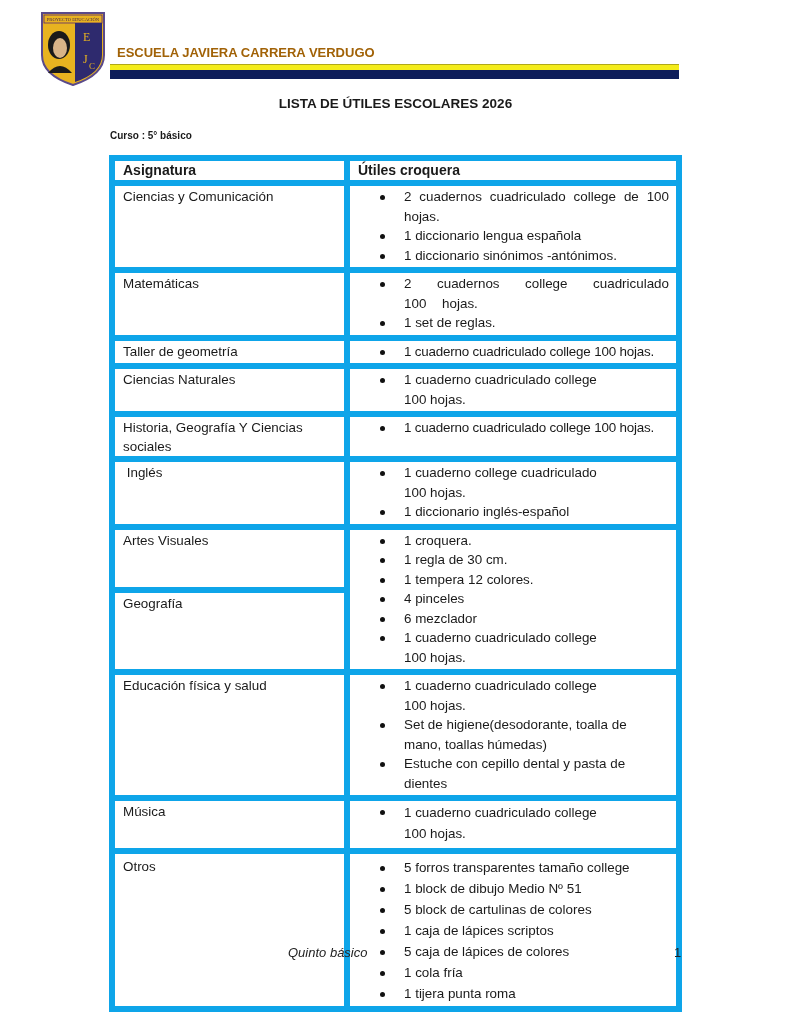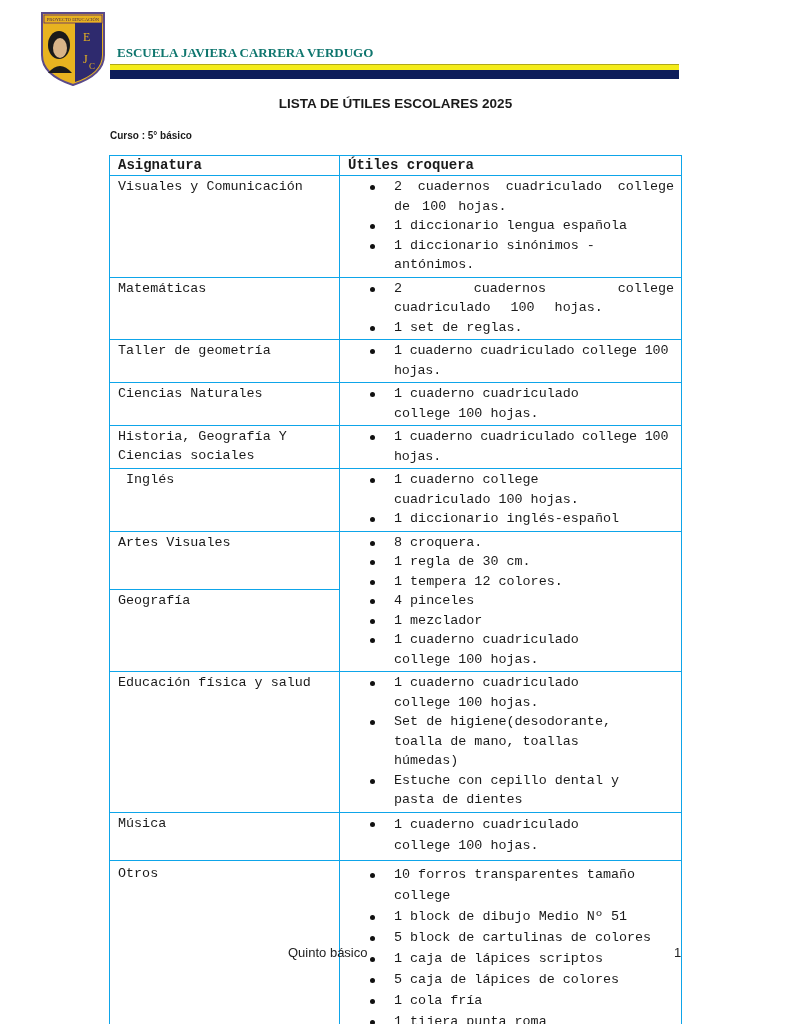--- a/index.html
+++ b/index.html
@@ -1,38 +1,38 @@
 <!DOCTYPE html>
 <html><head>
 <meta charset="utf-8">
 <style>
   html, body { margin: 0; padding: 0; background: #ffffff; }
   body { width: 791px; height: 1024px; position: relative; overflow: hidden;
          font-family: "Liberation Sans", "DejaVu Sans", sans-serif; color: #1a1a1a; }
   .logo { position: absolute; left: 40px; top: 11px; width: 66px; height: 76px; }
   .school-name { position: absolute; left: 117px; top: 45px; font-size: 13px; font-weight: bold;
-                 color: #0f766e; letter-spacing: 0px; font-family: Liberation Serif, serif; }
+                 color: #a16207; letter-spacing: 0px; }
   .band-yellow { position: absolute; left: 110px; top: 64px; width: 569px; height: 6px;
                  background: #f4ec1a; border-top: 1px solid #b0a818; }
   .band-navy { position: absolute; left: 110px; top: 70px; width: 569px; height: 9px; background: #0d1d5a; }
   .doc-title { position: absolute; left: 0; width: 791px; top: 96px; text-align: center;
                font-size: 13.5px; font-weight: bold; padding-left: 0; }
   .doc-title span { position: relative; left: 0px; }
   .course { position: absolute; left: 110px; top: 130px; font-size: 10px; font-weight: bold; }
   table.supplies { position: absolute; left: 109px; top: 155px; width: 573px; border-collapse: collapse;
                    font-size: 13.4px; }
-  table.supplies td, table.supplies th { border: 1px solid #0ea5e9; vertical-align: top; padding: 0; font-family: Liberation Mono, monospace; }
+  table.supplies td, table.supplies th { border: 6px solid #0ea5e9; vertical-align: top; padding: 0; }
   table.supplies th { text-align: left; font-weight: bold; font-size: 14px; height: 19px; line-height: 19px; padding-left: 8px; }
   td.subject { width: 213px; padding: 1px 8px 0 8px !important; line-height: 19px; }
   td.items { padding: 1px 7px 2px 0 !important; }
   ul { margin: 0; padding: 0; list-style: none; }
   li { position: relative; padding-left: 54px; line-height: 19.5px; }
   li .bullet { position: absolute; left: 30px; top: 8px; width: 5px; height: 5px; border-radius: 50%; background: #111; }
   li.justify { text-align: justify; text-align-last: left; }
-  .footer-text { position: absolute; left: 288px; top: 945px; font-size: 13px; color: #222; }
+  .footer-text { position: absolute; left: 288px; top: 945px; font-size: 13px; color: #222; font-style: italic; }
   .page-number { position: absolute; left: 674px; top: 945px; font-size: 13px; color: #222; }
 </style>
 </head>
 <body>
 
 <div class="logo">
   <svg width="66" height="76" viewBox="0 0 66 76">
     <path d="M2 2 H64 V44 Q64 64 33 74 Q2 64 2 44 Z" fill="#e8b320" stroke="#5a4a8a" stroke-width="2"></path>
     <rect x="4" y="4" width="58" height="8" fill="#e8b320" stroke="#5a2a6e" stroke-width="0.8"></rect>
     <text x="33" y="10" font-size="4.6" text-anchor="middle" fill="#3a1a4e" font-family="Liberation Serif, serif">PROYECTO EDUCACIÓN</text>
@@ -42,34 +42,34 @@
     <path d="M8 62 Q20 48 32 62 Z" fill="#1a1a1a"></path>
     <text x="43" y="30" font-size="12" fill="#e8b320" font-family="Liberation Serif, serif">E</text>
     <text x="43" y="52" font-size="12" fill="#e8b320" font-family="Liberation Serif, serif">J</text>
     <text x="49" y="58" font-size="9" fill="#e8b320" font-family="Liberation Serif, serif">C</text>
   </svg>
 </div>
 <div class="school-name">ESCUELA JAVIERA CARRERA VERDUGO</div>
 <div class="band-yellow"></div>
 <div class="band-navy"></div>
 
-<div class="doc-title"><span>LISTA DE ÚTILES ESCOLARES 2025</span></div>
+<div class="doc-title"><span>LISTA DE ÚTILES ESCOLARES 2026</span></div>
 <div class="course">Curso : 5° básico</div>
 
 <table class="supplies">
   <thead>
     <tr>
       <th>Asignatura</th>
       <th>Útiles croquera</th>
     </tr>
   </thead>
   <tbody>
 
     <tr>
-      <td class="subject">Visuales y Comunicación</td>
+      <td class="subject">Ciencias y Comunicación</td>
       <td class="items">
           <ul>
         <li class="justify"><span class="bullet"></span><span style="word-spacing:4px">2 cuadernos cuadriculado college de 100 hojas.</span></li>
         <li><span class="bullet"></span><span>1 diccionario lengua española</span></li>
         <li><span class="bullet"></span><span>1 diccionario sinónimos -antónimos.</span></li>
       </ul>
         </td>
     </tr>
 
     <tr>
@@ -116,25 +116,25 @@
         <li style="padding-right:50px"><span class="bullet"></span><span>1 cuaderno college cuadriculado 100 hojas.</span></li>
         <li><span class="bullet"></span><span>1 diccionario inglés-español</span></li>
       </ul>
         </td>
     </tr>
 
     <tr>
       <td class="subject" style="height:56px">Artes Visuales</td>
       <td class="items" rowspan="2">
           <ul>
-        <li><span class="bullet"></span><span>8 croquera.</span></li>
+        <li><span class="bullet"></span><span>1 croquera.</span></li>
         <li><span class="bullet"></span><span>1 regla de 30 cm.</span></li>
         <li><span class="bullet"></span><span>1 tempera 12 colores.</span></li>
         <li><span class="bullet"></span><span>4 pinceles</span></li>
-        <li><span class="bullet"></span><span>1 mezclador</span></li>
+        <li><span class="bullet"></span><span>6 mezclador</span></li>
         <li style="padding-right:50px"><span class="bullet"></span><span>1 cuaderno cuadriculado college 100 hojas.</span></li>
       </ul>
         </td>
     </tr>
     <tr>
       <td class="subject">Geografía</td>
     </tr>
 
     <tr>
       <td class="subject">Educación física y salud</td>
@@ -153,21 +153,21 @@
           <ul>
         <li style="padding-right:50px; line-height:21px"><span class="bullet"></span><span>1 cuaderno cuadriculado college 100 hojas.</span></li>
       </ul>
         </td>
     </tr>
 
     <tr>
       <td class="subject" style="padding-top:3px !important">Otros</td>
       <td class="items" style="padding-top:3px !important">
           <ul>
-        <li style="line-height:21px"><span class="bullet" style="top:9px"></span><span>10 forros transparentes tamaño college</span></li>
+        <li style="line-height:21px"><span class="bullet" style="top:9px"></span><span>5 forros transparentes tamaño college</span></li>
         <li style="line-height:21px"><span class="bullet" style="top:9px"></span><span>1 block de dibujo Medio Nº 51</span></li>
         <li style="line-height:21px"><span class="bullet" style="top:9px"></span><span>5 block de cartulinas de colores</span></li>
         <li style="line-height:21px"><span class="bullet" style="top:9px"></span><span>1 caja de lápices scriptos</span></li>
         <li style="line-height:21px"><span class="bullet" style="top:9px"></span><span>5 caja de lápices de colores</span></li>
         <li style="line-height:21px"><span class="bullet" style="top:9px"></span><span>1 cola fría</span></li>
         <li style="line-height:21px"><span class="bullet" style="top:9px"></span><span>1 tijera punta roma</span></li>
       </ul>
         </td>
     </tr>
   </tbody>

